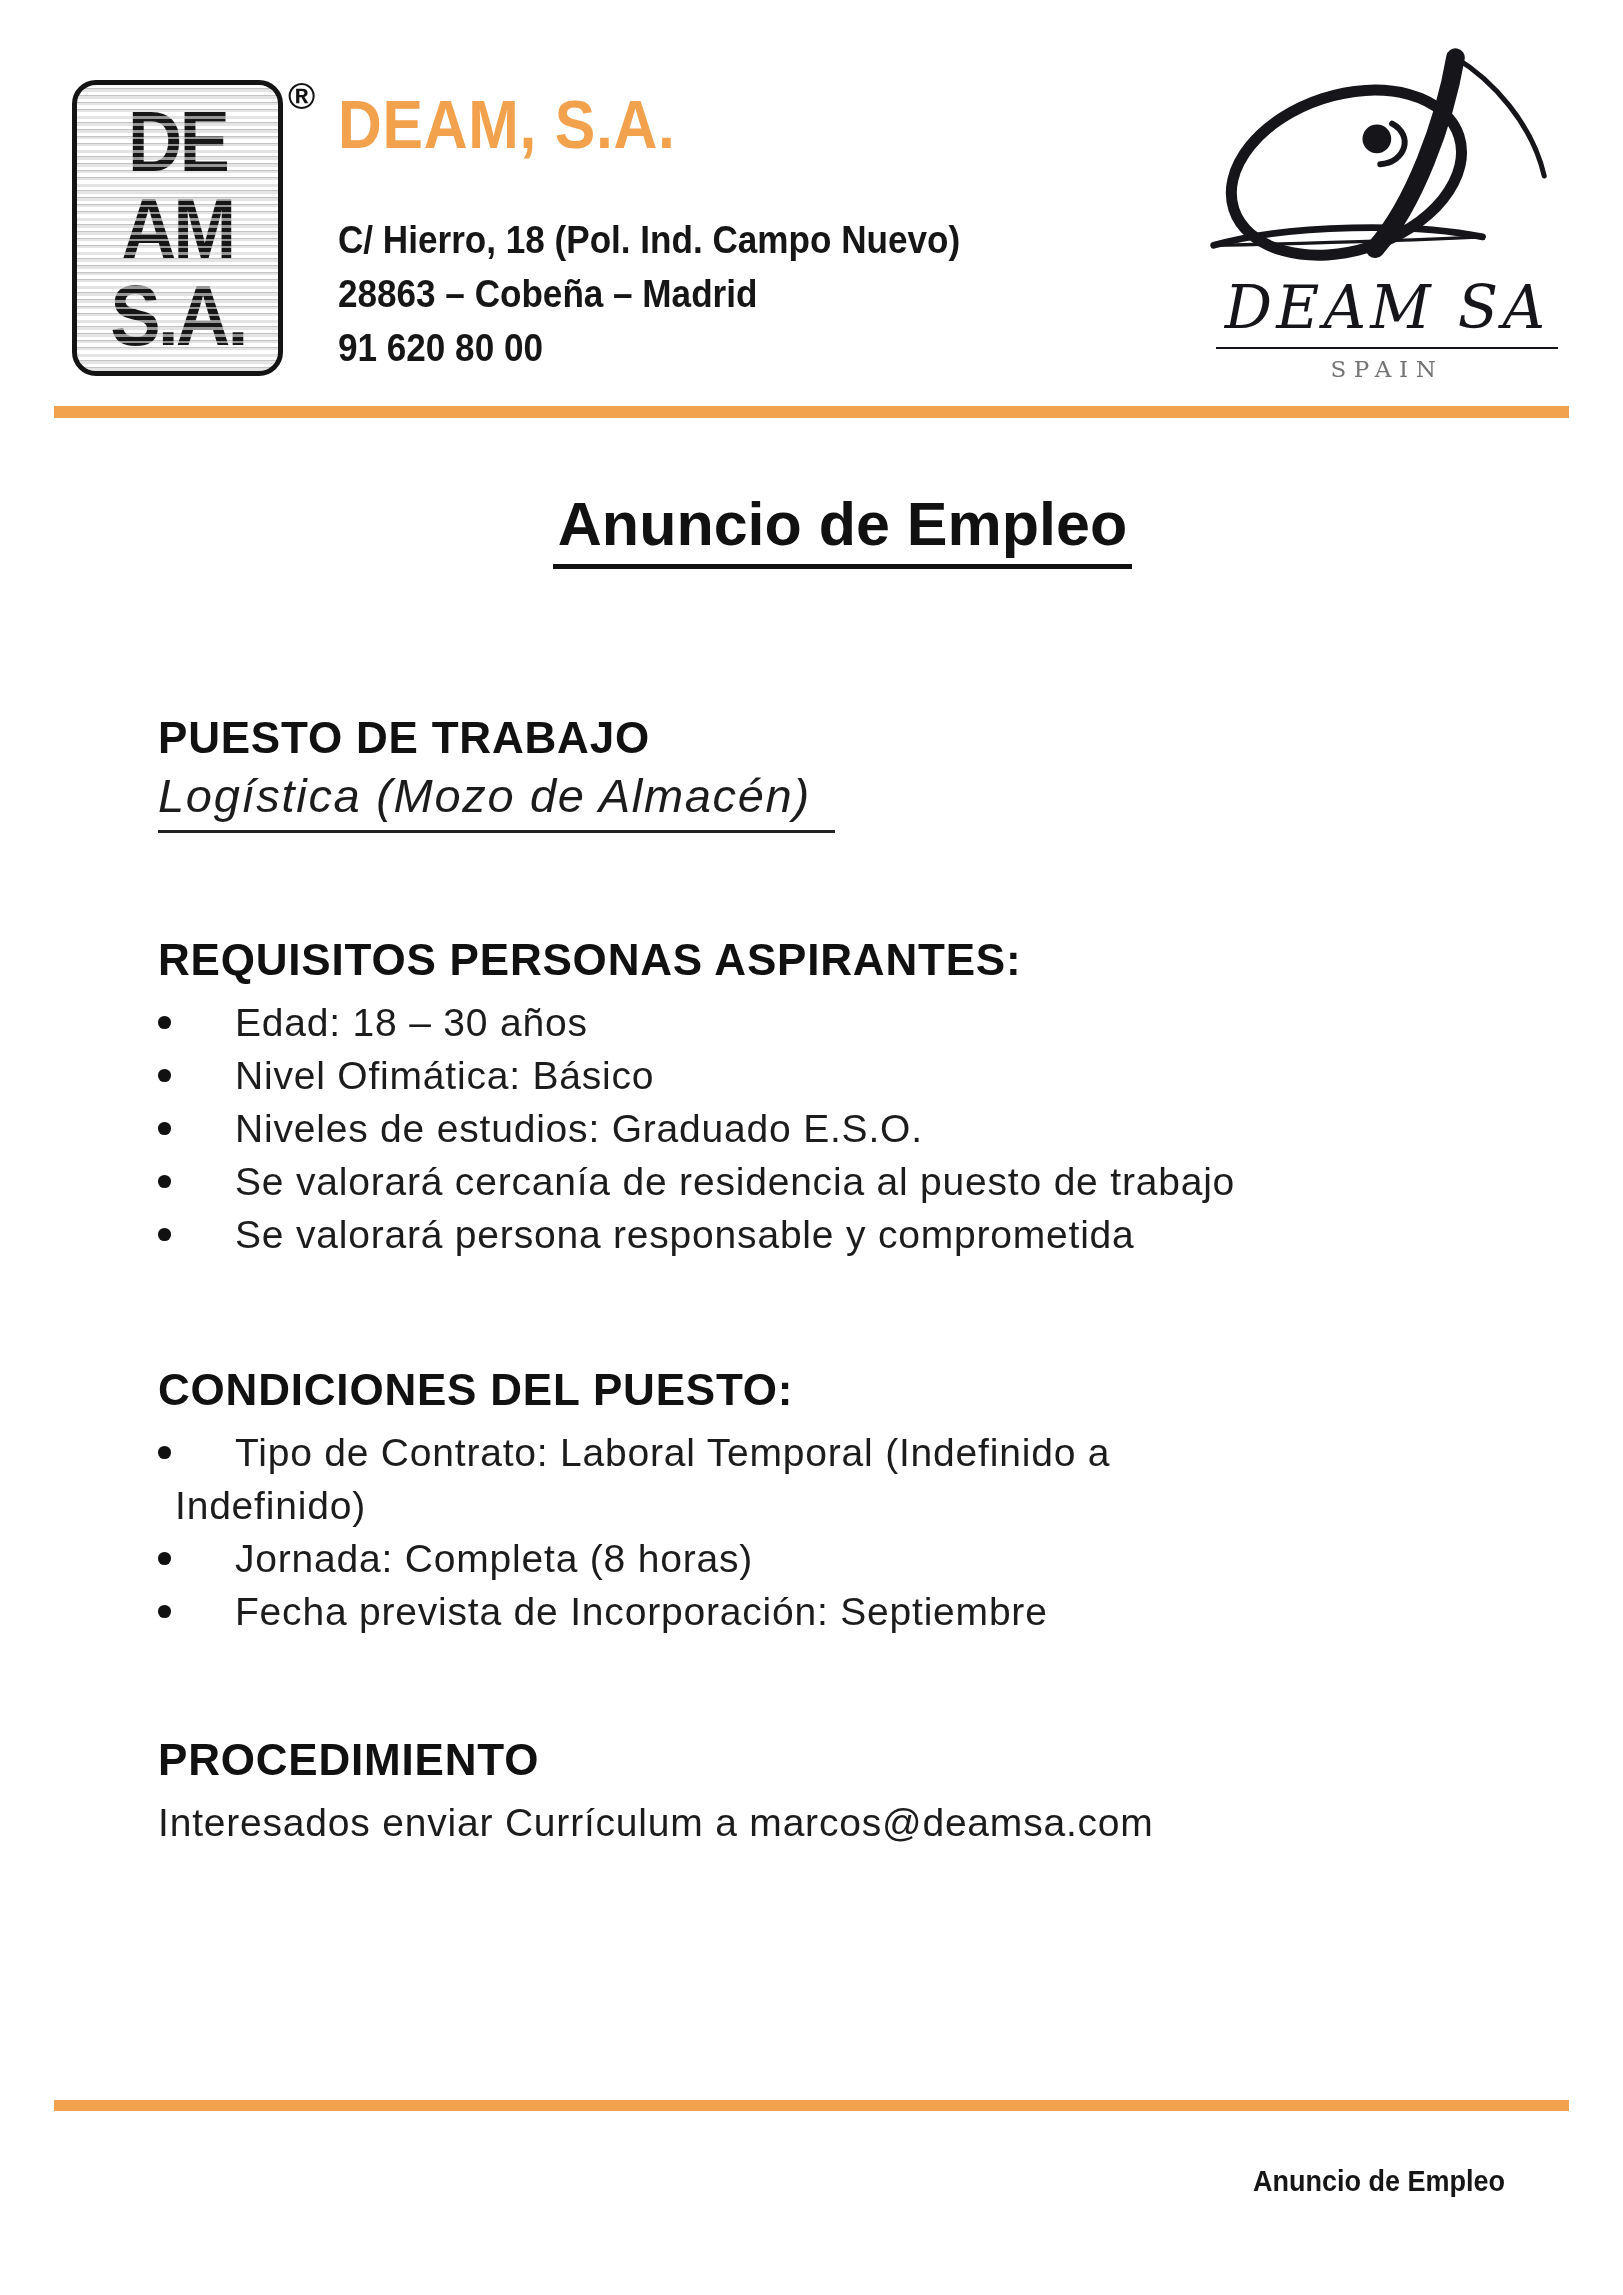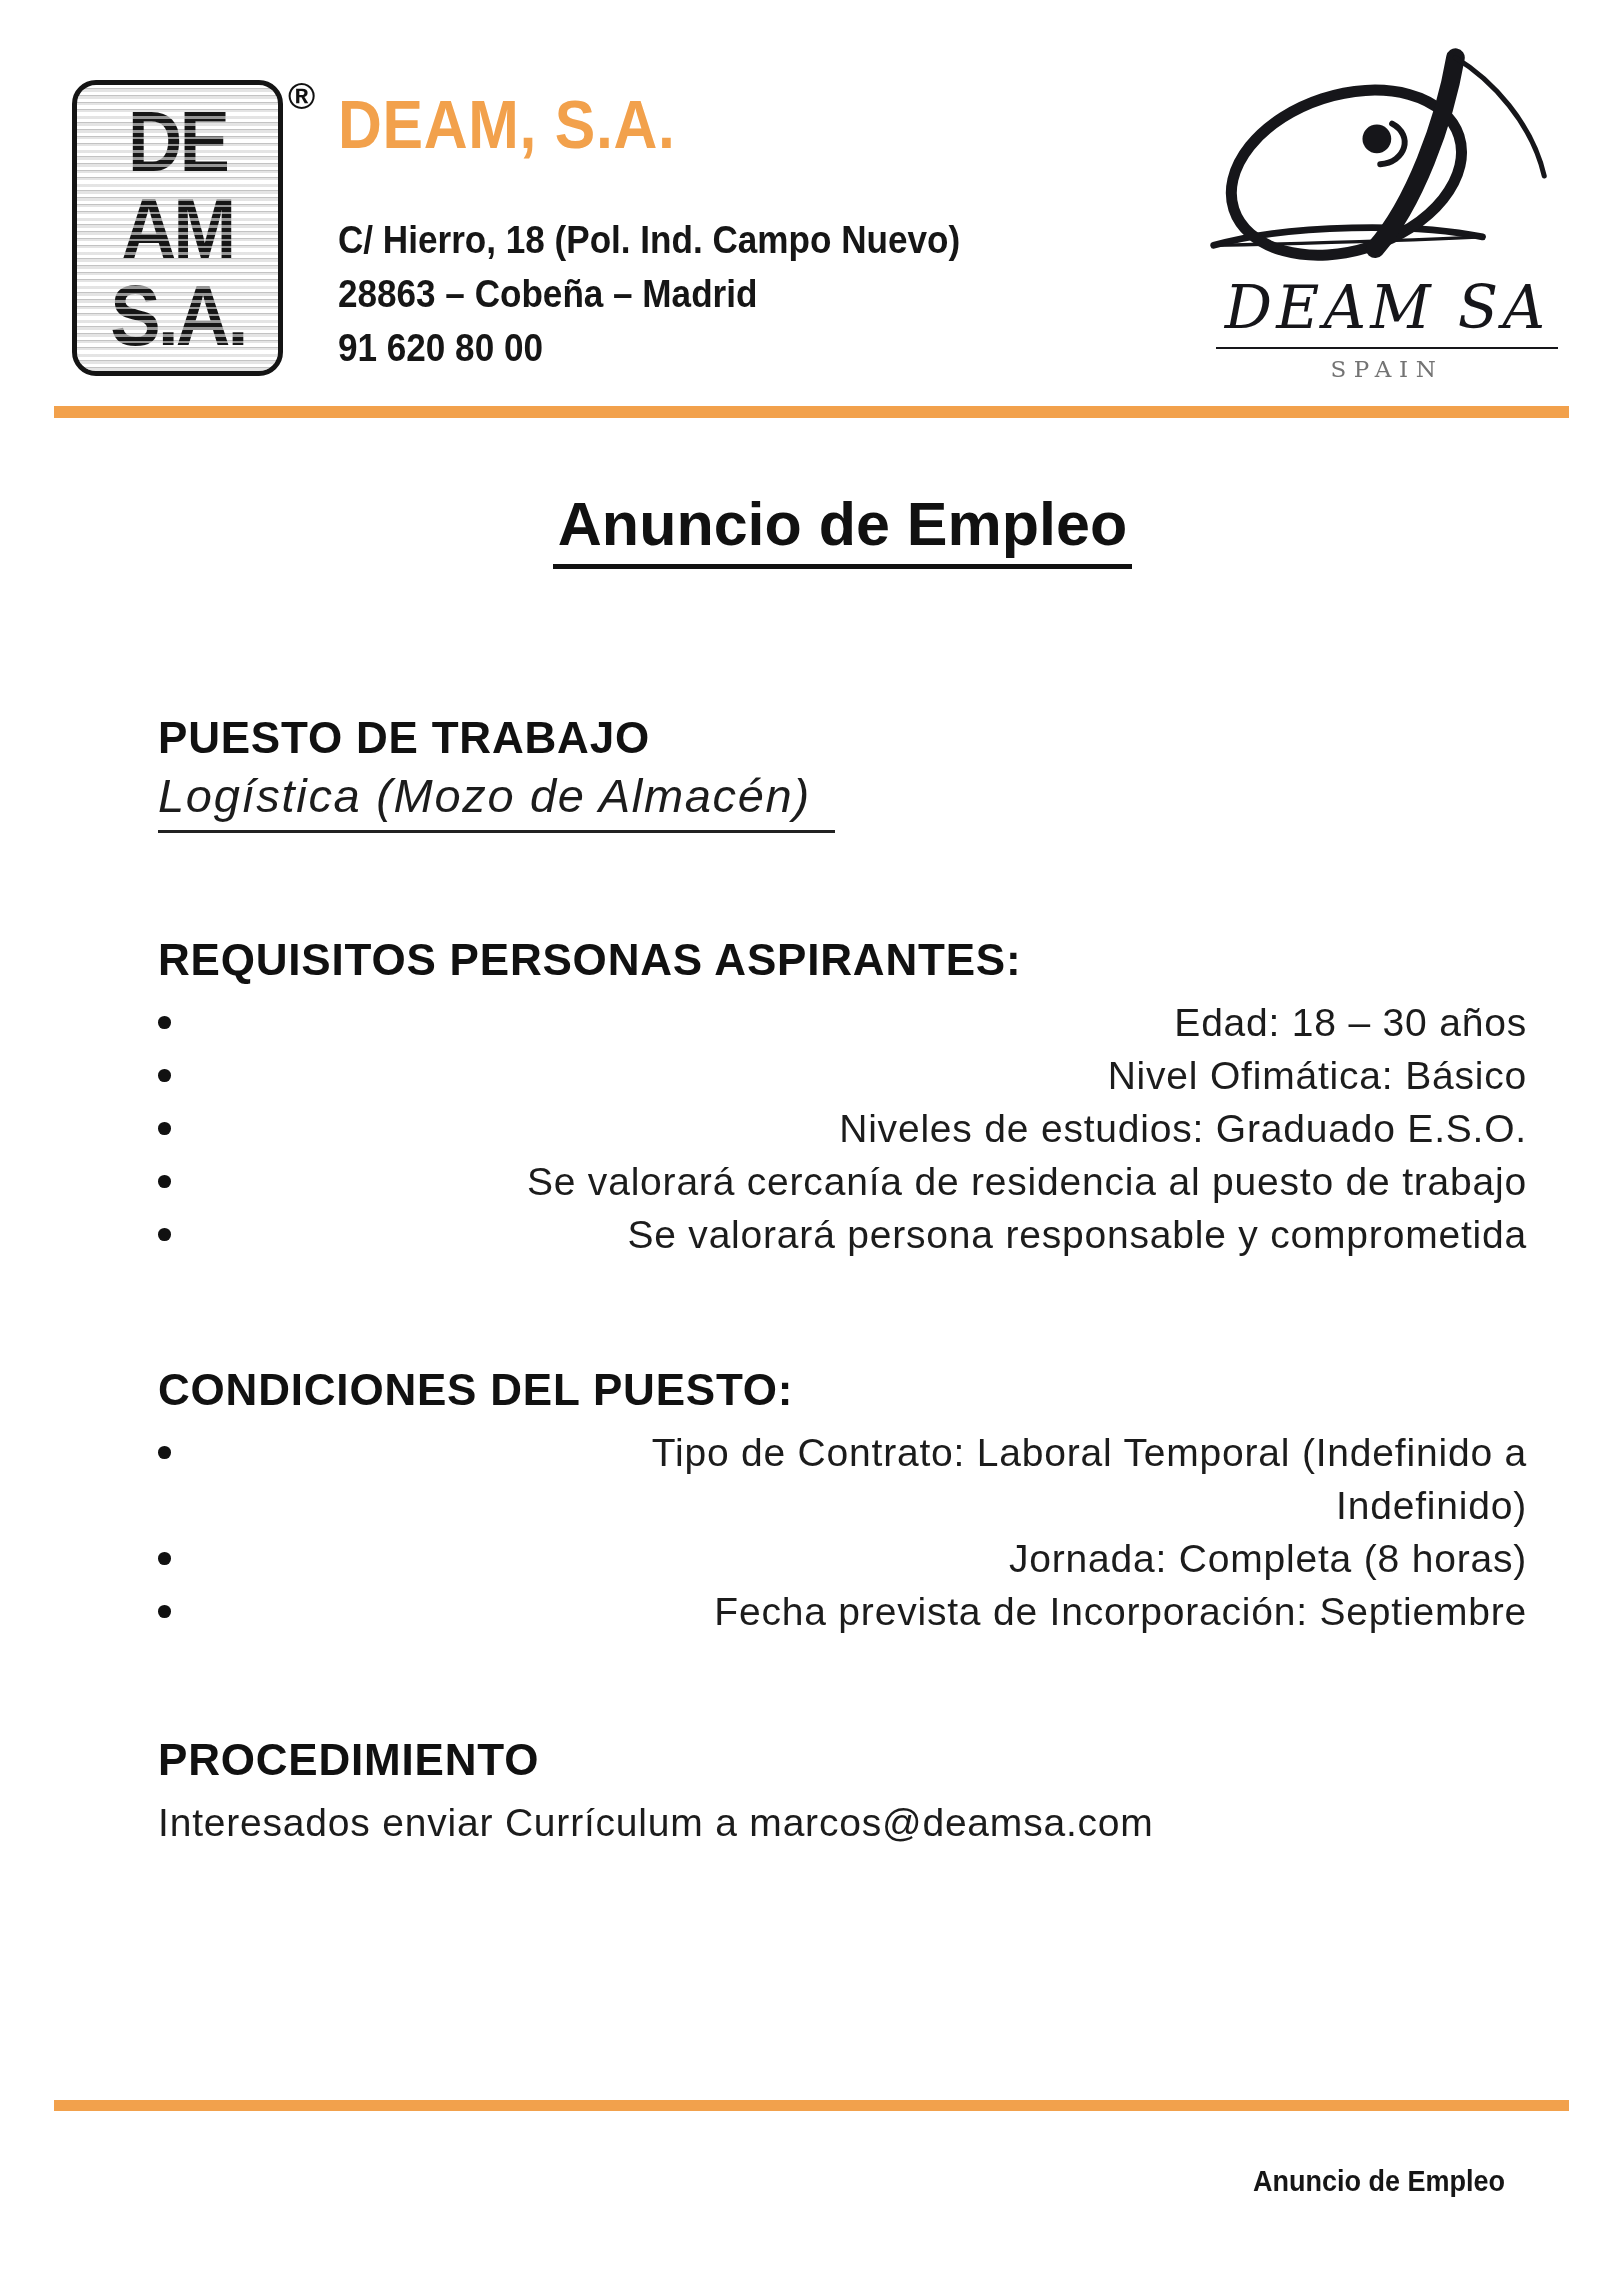--- a/index.html
+++ b/index.html
@@ -74,21 +74,21 @@
 
   .h {
     margin:0; font-size:44px; font-weight:700; letter-spacing:0.8px;
     line-height:49px; color:#111; white-space:nowrap;
   }
   .subtitle {
     display:inline-block; margin-top:6.8px;
     font-size:47px; font-style:italic; letter-spacing:1.7px; line-height:54px;
     border-bottom:3.4px solid #222; padding:0 24px 6.8px 0; white-space:nowrap;
   }
-  .bullets { list-style:none; margin:12px 0 0 0; padding:0 0 0 77px;text-align:right; }
+  .bullets { list-style:none; margin:12px 0 0 0; padding:0 0 0 77px; }
   .bullets li { position:relative; font-size:39px; letter-spacing:0.8px; line-height:53px; }
   .dot {
     position:absolute; left:-77px; top:20px; width:12.7px; height:12.7px;
     border-radius:50%; background:#111;
   }
   .cont { display:block; margin-left:-60px; }
   .para { margin:12px 0 0 0; font-size:39px; letter-spacing:0.8px; line-height:53px; }
 
   
   .footer-label {

